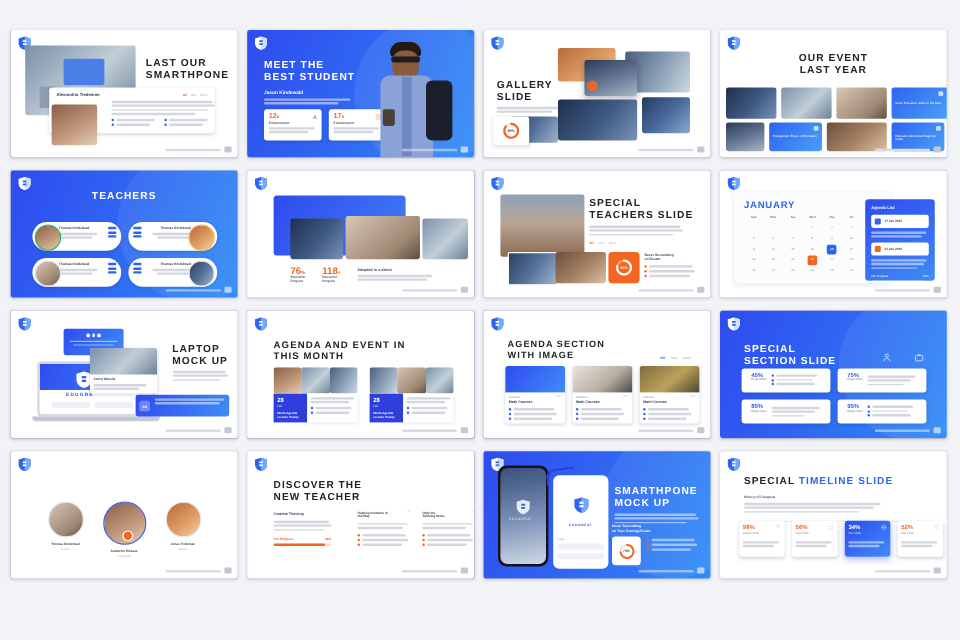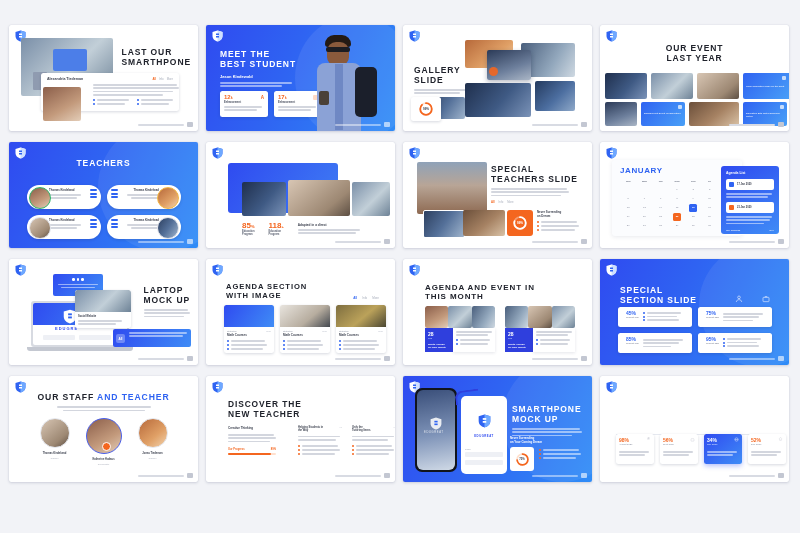--- a/index.html
+++ b/index.html
@@ -349,21 +349,21 @@
           <rect x="8" y="7" width="6" height="3" fill="#fff"></rect>
           <rect x="8" y="12" width="6" height="3" fill="#fff"></rect>
         </svg>
     </div>
     <div style="position:absolute;left:22px;top:21px;width:110px;height:50px;border-radius:3px;background:linear-gradient(125deg,#2f4bf0,#3f7df4);"></div>
     <div class="img p6" style="position:absolute;left:36px;top:40px;width:44px;height:34px;"></div>
     <div class="img p3" style="position:absolute;left:82px;top:38px;width:62px;height:36px;"></div>
     <div class="img p1" style="position:absolute;left:146px;top:40px;width:38px;height:34px;"></div>
     <div style="position:absolute;left:36px;top:79px;display:flex;gap:14px;align-items:flex-start;">
       <div>
-        <div style="font-size:8px;" class="num"><span>85</span><span style="font-size:4px">%</span></div>
+        <div style="font-size:8px;" class="num"><span>76</span><span style="font-size:4px">%</span></div>
         <div style="font-size:2.6px;color:#5a6070;font-weight:700;">Education</div>
         <div style="font-size:2.6px;color:#5a6070;font-weight:700;">Program</div>
       </div>
       <div>
         <div style="font-size:8px;" class="num"><span>118</span><span style="font-size:4px">+</span></div>
         <div style="font-size:2.6px;color:#5a6070;font-weight:700;">Education</div>
         <div style="font-size:2.6px;color:#5a6070;font-weight:700;">Program</div>
       </div>
       <div style="margin-top:2px;">
         <div style="font-size:3.2px;font-weight:700;color:#3a3f4d;">Adapted in a direct</div>
@@ -603,20 +603,95 @@
 
   <div class="slide">
     <div class="logo">
       <svg viewBox="0 0 22 24">
           <path d="M11 1 L21 4 V12 C21 18 16 22 11 23 C6 22 1 18 1 12 V4 Z" fill="#2f63f2"></path>
           <path d="M11 1 L21 4 V12 C21 18 16 22 11 23 Z" fill="#6ea8ff"></path>
           <rect x="8" y="7" width="6" height="3" fill="#fff"></rect>
           <rect x="8" y="12" width="6" height="3" fill="#fff"></rect>
         </svg>
     </div>
+    <div style="position:absolute;left:22px;top:24px;">
+      <div class="ttl" style="font-size:8px">AGENDA AND EVENT IN</div>
+      <div class="ttl b" style="font-size:8px">THIS MONTH</div>
+    </div>
+    <div style="position:absolute;left:22px;top:47px;display:flex;gap:10px;">
+      <div style="width:70px;">
+        <div style="display:flex;height:22px;border-radius:2px 2px 0 0;overflow:hidden;">
+            <div class="img p5" style="flex:1"></div>
+            <div class="img p1" style="flex:1"></div>
+            <div class="img p4" style="flex:1"></div>
+          </div>
+        <div style="display:flex;">
+          <div style="width:28px;background:#2f3fdd;padding:3px;box-sizing:border-box;">
+            <div style="color:#fff;font-size:5px;font-weight:700;">28</div>
+            <div style="color:#cfe0ff;font-size:2.4px;">Feb</div>
+            <div style="color:#fff;font-size:2.4px;font-weight:700;margin-top:3px;">Month Agenda</div>
+            <div style="color:#fff;font-size:2.4px;font-weight:700;">on June Twenty</div>
+          </div>
+          <div style="flex:1;background:#fff;padding:3px;box-sizing:border-box;box-shadow:0 1px 3px rgba(30,40,80,.12);">
+            <div class="fakeline" style="width:36px"></div>
+              <div class="fakeline" style="width:32px"></div>
+            <div style="display:flex;gap:2px;align-items:center;margin-top:3px;">
+                <span class="dot"></span>
+                <span class="fakeline" style="width:30px;margin:0"></span>
+              </div>
+            <div style="display:flex;gap:2px;align-items:center;margin-top:2px;">
+                <span class="dot"></span>
+                <span class="fakeline" style="width:28px;margin:0"></span>
+              </div>
+          </div>
+        </div>
+      </div>
+      <div style="width:70px;">
+        <div style="display:flex;height:22px;border-radius:2px 2px 0 0;overflow:hidden;">
+            <div class="img p4" style="flex:1"></div>
+            <div class="img p3" style="flex:1"></div>
+            <div class="img p1" style="flex:1"></div>
+          </div>
+        <div style="display:flex;">
+          <div style="width:28px;background:#2f3fdd;padding:3px;box-sizing:border-box;">
+            <div style="color:#fff;font-size:5px;font-weight:700;">28</div>
+            <div style="color:#cfe0ff;font-size:2.4px;">Feb</div>
+            <div style="color:#fff;font-size:2.4px;font-weight:700;margin-top:3px;">Month Agenda</div>
+            <div style="color:#fff;font-size:2.4px;font-weight:700;">on June Twenty</div>
+          </div>
+          <div style="flex:1;background:#fff;padding:3px;box-sizing:border-box;box-shadow:0 1px 3px rgba(30,40,80,.12);">
+            <div class="fakeline" style="width:36px"></div>
+              <div class="fakeline" style="width:32px"></div>
+            <div style="display:flex;gap:2px;align-items:center;margin-top:3px;">
+                <span class="dot"></span>
+                <span class="fakeline" style="width:30px;margin:0"></span>
+              </div>
+            <div style="display:flex;gap:2px;align-items:center;margin-top:2px;">
+                <span class="dot"></span>
+                <span class="fakeline" style="width:28px;margin:0"></span>
+              </div>
+          </div>
+        </div>
+      </div>
+    </div>
+    <div class="ftr">
+        <span class="ftrtxt"></span>
+        <span class="ftrnum"></span>
+      </div>
+  </div>
+
+  <div class="slide">
+    <div class="logo">
+      <svg viewBox="0 0 22 24">
+          <path d="M11 1 L21 4 V12 C21 18 16 22 11 23 C6 22 1 18 1 12 V4 Z" fill="#2f63f2"></path>
+          <path d="M11 1 L21 4 V12 C21 18 16 22 11 23 Z" fill="#6ea8ff"></path>
+          <rect x="8" y="7" width="6" height="3" fill="#fff"></rect>
+          <rect x="8" y="12" width="6" height="3" fill="#fff"></rect>
+        </svg>
+    </div>
     <div style="position:absolute;left:20px;top:24px;">
       <div class="ttl" style="font-size:7.6px">AGENDA SECTION</div>
       <div class="ttl b" style="font-size:7.6px">WITH IMAGE</div>
     </div>
     <div style="position:absolute;right:16px;top:37px;display:flex;gap:5px;align-items:center;">
       <span style="font-size:3px;font-weight:700;color:#2f63f2;">All</span>
       <span style="font-size:3px;color:#aab0bd;">Info</span>
       <span style="font-size:3px;color:#aab0bd;">More</span>
     </div>
     <div style="position:absolute;left:18px;top:46px;display:flex;gap:6px;">
@@ -692,95 +767,20 @@
           </div>
         </div>
       </div>
     </div>
     <div class="ftr">
         <span class="ftrtxt"></span>
         <span class="ftrnum"></span>
       </div>
   </div>
 
-  <div class="slide">
-    <div class="logo">
-      <svg viewBox="0 0 22 24">
-          <path d="M11 1 L21 4 V12 C21 18 16 22 11 23 C6 22 1 18 1 12 V4 Z" fill="#2f63f2"></path>
-          <path d="M11 1 L21 4 V12 C21 18 16 22 11 23 Z" fill="#6ea8ff"></path>
-          <rect x="8" y="7" width="6" height="3" fill="#fff"></rect>
-          <rect x="8" y="12" width="6" height="3" fill="#fff"></rect>
-        </svg>
-    </div>
-    <div style="position:absolute;left:22px;top:24px;">
-      <div class="ttl" style="font-size:8px">AGENDA AND EVENT IN</div>
-      <div class="ttl b" style="font-size:8px">THIS MONTH</div>
-    </div>
-    <div style="position:absolute;left:22px;top:47px;display:flex;gap:10px;">
-      <div style="width:70px;">
-        <div style="display:flex;height:22px;border-radius:2px 2px 0 0;overflow:hidden;">
-            <div class="img p5" style="flex:1"></div>
-            <div class="img p1" style="flex:1"></div>
-            <div class="img p4" style="flex:1"></div>
-          </div>
-        <div style="display:flex;">
-          <div style="width:28px;background:#2f3fdd;padding:3px;box-sizing:border-box;">
-            <div style="color:#fff;font-size:5px;font-weight:700;">28</div>
-            <div style="color:#cfe0ff;font-size:2.4px;">Feb</div>
-            <div style="color:#fff;font-size:2.4px;font-weight:700;margin-top:3px;">Month Agenda</div>
-            <div style="color:#fff;font-size:2.4px;font-weight:700;">on June Twenty</div>
-          </div>
-          <div style="flex:1;background:#fff;padding:3px;box-sizing:border-box;box-shadow:0 1px 3px rgba(30,40,80,.12);">
-            <div class="fakeline" style="width:36px"></div>
-              <div class="fakeline" style="width:32px"></div>
-            <div style="display:flex;gap:2px;align-items:center;margin-top:3px;">
-                <span class="dot"></span>
-                <span class="fakeline" style="width:30px;margin:0"></span>
-              </div>
-            <div style="display:flex;gap:2px;align-items:center;margin-top:2px;">
-                <span class="dot"></span>
-                <span class="fakeline" style="width:28px;margin:0"></span>
-              </div>
-          </div>
-        </div>
-      </div>
-      <div style="width:70px;">
-        <div style="display:flex;height:22px;border-radius:2px 2px 0 0;overflow:hidden;">
-            <div class="img p4" style="flex:1"></div>
-            <div class="img p3" style="flex:1"></div>
-            <div class="img p1" style="flex:1"></div>
-          </div>
-        <div style="display:flex;">
-          <div style="width:28px;background:#2f3fdd;padding:3px;box-sizing:border-box;">
-            <div style="color:#fff;font-size:5px;font-weight:700;">28</div>
-            <div style="color:#cfe0ff;font-size:2.4px;">Feb</div>
-            <div style="color:#fff;font-size:2.4px;font-weight:700;margin-top:3px;">Month Agenda</div>
-            <div style="color:#fff;font-size:2.4px;font-weight:700;">on June Twenty</div>
-          </div>
-          <div style="flex:1;background:#fff;padding:3px;box-sizing:border-box;box-shadow:0 1px 3px rgba(30,40,80,.12);">
-            <div class="fakeline" style="width:36px"></div>
-              <div class="fakeline" style="width:32px"></div>
-            <div style="display:flex;gap:2px;align-items:center;margin-top:3px;">
-                <span class="dot"></span>
-                <span class="fakeline" style="width:30px;margin:0"></span>
-              </div>
-            <div style="display:flex;gap:2px;align-items:center;margin-top:2px;">
-                <span class="dot"></span>
-                <span class="fakeline" style="width:28px;margin:0"></span>
-              </div>
-          </div>
-        </div>
-      </div>
-    </div>
-    <div class="ftr">
-        <span class="ftrtxt"></span>
-        <span class="ftrnum"></span>
-      </div>
-  </div>
-
   <div class="slide blue">
     <div style="position:absolute;right:-34px;top:-16px;width:124px;height:124px;border-radius:50%;background:rgba(255,255,255,.07);"></div>
     <div class="logo">
       <svg viewBox="0 0 22 24">
           <path d="M11 1 L21 4 V12 C21 18 16 22 11 23 C6 22 1 18 1 12 V4 Z" fill="#ffffff"></path>
           <path d="M11 1 L21 4 V12 C21 18 16 22 11 23 Z" fill="#cfe0ff"></path>
           <rect x="8" y="7" width="6" height="3" fill="#2f63f2"></rect>
           <rect x="8" y="12" width="6" height="3" fill="#2f63f2"></rect>
         </svg>
     </div>
@@ -875,27 +875,20 @@
   </div>
 
   <div class="slide">
     <div class="logo">
       <svg viewBox="0 0 22 24">
           <path d="M11 1 L21 4 V12 C21 18 16 22 11 23 C6 22 1 18 1 12 V4 Z" fill="#2f63f2"></path>
           <path d="M11 1 L21 4 V12 C21 18 16 22 11 23 Z" fill="#6ea8ff"></path>
           <rect x="8" y="7" width="6" height="3" fill="#fff"></rect>
           <rect x="8" y="12" width="6" height="3" fill="#fff"></rect>
         </svg>
-    </div>
-    <div style="position:absolute;top:16px;left:0;right:0;text-align:center;">
-      <div class="ttl" style="font-size:8.6px"><span>OUR STAFF </span><span class="b">AND TEACHER</span></div>
-      <div style="margin-top:4px;">
-          <div class="fakeline" style="width:94px;margin:0 auto 1.8px"></div>
-          <div class="fakeline" style="width:82px;margin:0 auto"></div>
-        </div>
     </div>
     <div style="position:absolute;left:0;right:0;top:42px;display:flex;justify-content:center;gap:16px;">
       <div style="text-align:center;">
         <div class="ring p3" style="width:28px;height:28px;margin:0 auto;border:1px solid #e4e7ee;"></div>
         <div style="font-size:2.6px;font-weight:700;color:#3a3f4d;margin-top:4px;">Thomas Kindelwad</div>
         <div style="font-size:2.2px;color:#a8adb9;margin-top:2px;">Teacher</div>
       </div>
       <div style="text-align:center;position:relative;">
         <div class="ring p5" style="width:34px;height:34px;margin:0 auto;border:1.6px solid #4a5fe8;"></div>
         <div style="position:absolute;left:16px;top:24px;width:7px;height:7px;border-radius:50%;background:#f4661f;border:1px solid #fff;"></div>
@@ -1077,20 +1070,29 @@
 
   <div class="slide">
     <div class="logo">
       <svg viewBox="0 0 22 24">
           <path d="M11 1 L21 4 V12 C21 18 16 22 11 23 C6 22 1 18 1 12 V4 Z" fill="#2f63f2"></path>
           <path d="M11 1 L21 4 V12 C21 18 16 22 11 23 Z" fill="#6ea8ff"></path>
           <rect x="8" y="7" width="6" height="3" fill="#fff"></rect>
           <rect x="8" y="12" width="6" height="3" fill="#fff"></rect>
         </svg>
     </div>
+    <div style="position:absolute;left:20px;top:20px;">
+      <div class="ttl" style="font-size:8.4px"><span>SPECIAL </span><span class="b">TIMELINE SLIDE</span></div>
+      <div style="font-size:2.8px;font-weight:700;color:#5a6070;margin-top:6px;">History of Edugreat</div>
+      <div style="margin-top:3px;">
+          <div class="fakeline" style="width:114px"></div>
+          <div class="fakeline" style="width:108px"></div>
+          <div class="fakeline" style="width:96px"></div>
+        </div>
+    </div>
     <div style="position:absolute;left:16px;right:10px;top:58px;height:1px;background:#e6e9f0;"></div>
     <div style="position:absolute;left:16px;top:58px;display:flex;gap:6px;">
       <div class="card" style="width:38px;height:30px;padding:3px;box-sizing:border-box;">
         <div style="display:flex;justify-content:space-between;align-items:flex-start;">
           <span style="font-size:5px;font-weight:700;" class="orange">98%</span>
           <svg width="5" height="5" viewBox="0 0 24 24">
               <path d="M8 13V5a2 2 0 114 0v6" fill="none" stroke="#c9ccd6" stroke-width="2"></path>
               <path d="M12 11V4a2 2 0 114 0v8" fill="none" stroke="#c9ccd6" stroke-width="2"></path>
             </svg>
         </div>

